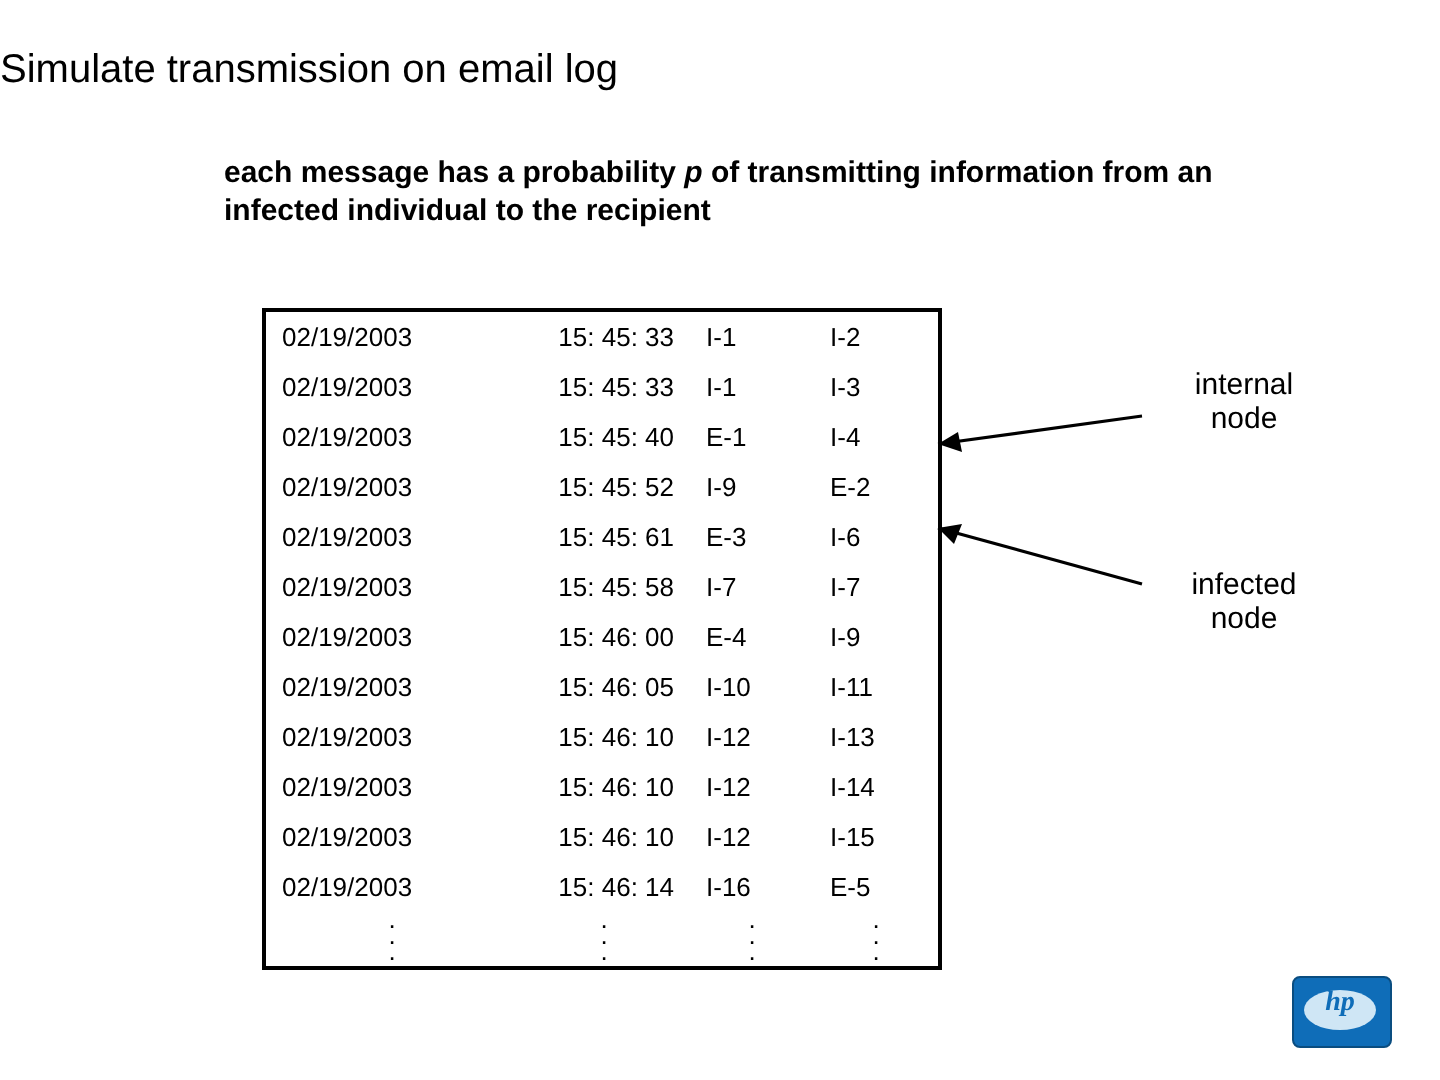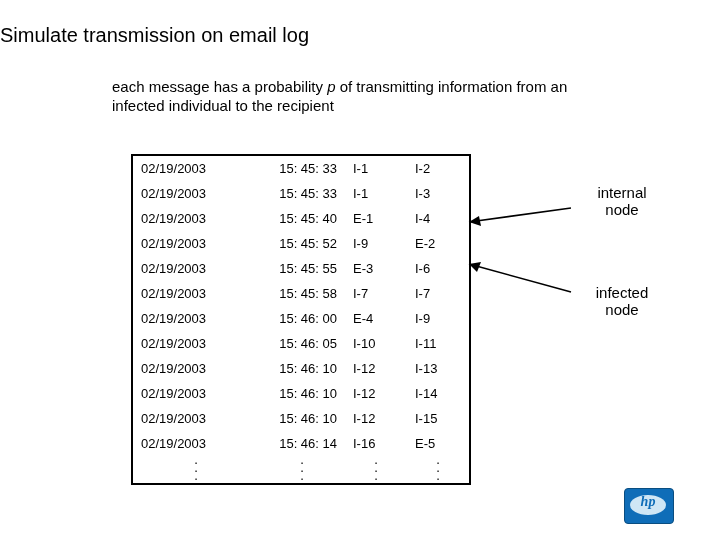--- a/index.html
+++ b/index.html
@@ -23,21 +23,21 @@
     left: 0;
     width: 100%;
     font-size: 20px;
   }
   .subtitle {
     position: absolute;
     top: 78px;
     left: 112px;
     width: 510px;
     font-size: 15px;
-    font-weight: normal;
+    font-weight: bold;
     line-height: 1.25;
   }
   .subtitle .p-var {
     font-style: italic;
   }
   .log-table {
     position: absolute;
     top: 154px;
     left: 131px;
     border: 2px solid #000;
@@ -68,21 +68,20 @@
   }
   .arrow {
     position: absolute;
   }
   .hp-logo {
     position: absolute;
     right: 20px;
     bottom: 14px;
     width: 54px;
     height: 38px;
-    padding-left: 22px;
   }
   .hp-logo .box {
     position: absolute;
     left: 0; top: 0;
     width: 48px;
     height: 34px;
     background: #0f6db8;
     border-radius: 4px;
     border: 1px solid #0a4d80;
   }
@@ -137,21 +136,21 @@
         <td class="col-b">I-4</td>
       </tr>
       <tr>
         <td class="col-date">02/19/2003</td>
         <td class="col-time">15: 45: 52</td>
         <td class="col-a">I-9</td>
         <td class="col-b">E-2</td>
       </tr>
       <tr>
         <td class="col-date">02/19/2003</td>
-        <td class="col-time">15: 45: 55</td>
+        <td class="col-time">15: 45: 61</td>
         <td class="col-a">E-3</td>
         <td class="col-b">I-6</td>
       </tr>
       <tr>
         <td class="col-date">02/19/2003</td>
         <td class="col-time">15: 45: 58</td>
         <td class="col-a">I-7</td>
         <td class="col-b">I-7</td>
       </tr>
       <tr>

